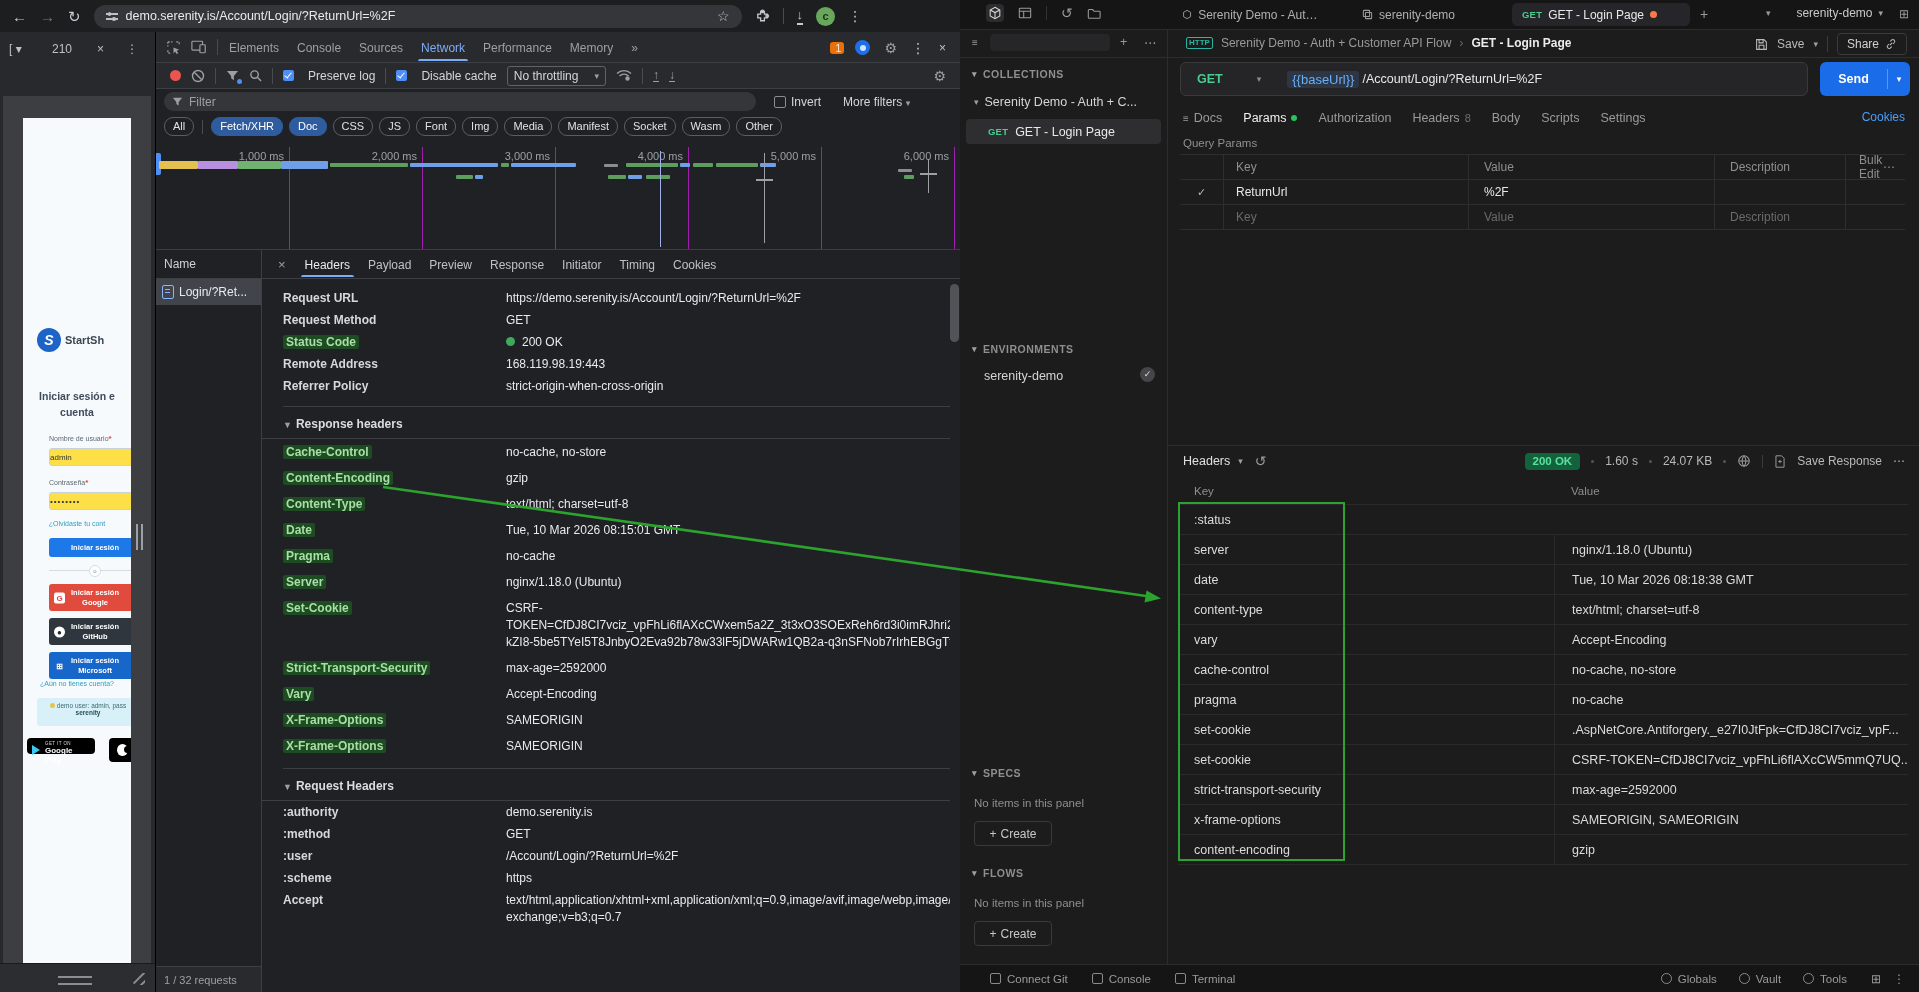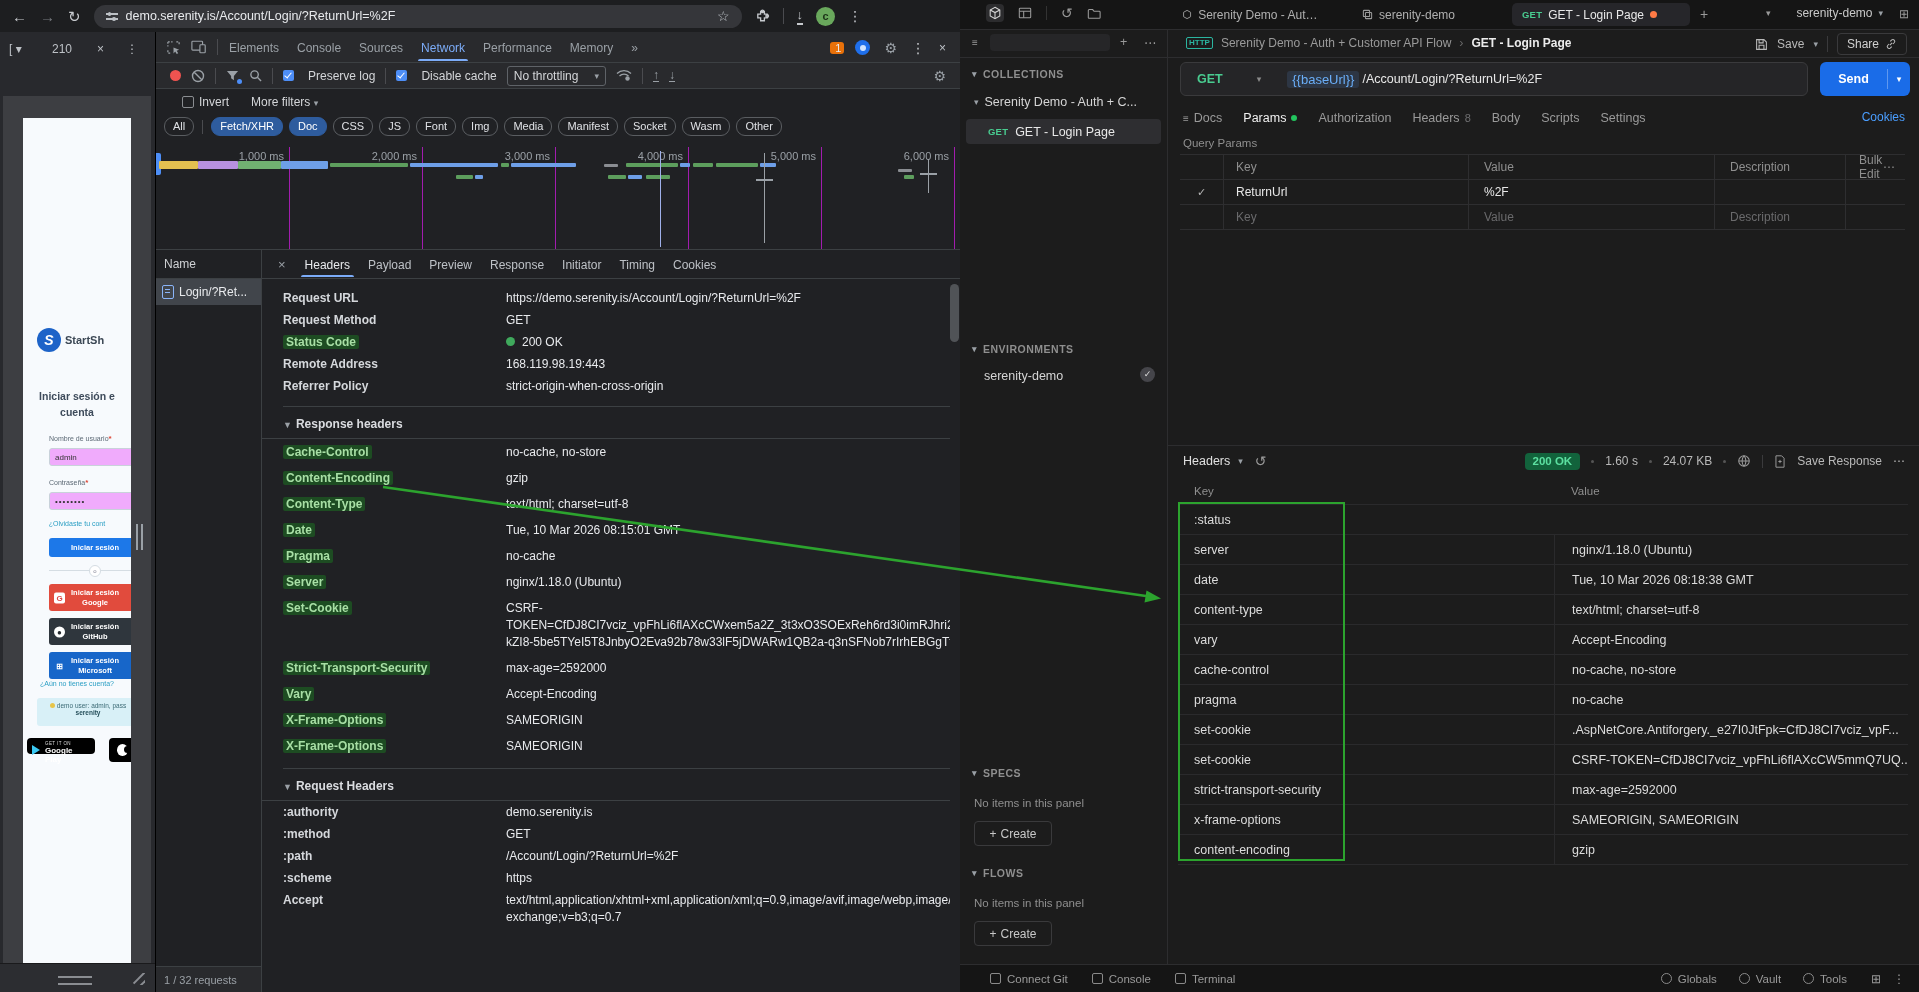--- a/index.html
+++ b/index.html
@@ -36,22 +36,22 @@
   .mini-bar span{position:absolute;top:4px}
   .page-frame{position:absolute;left:3px;top:64px;width:148px;height:867px;background:#3d3e42;}
   .login-page{position:absolute;left:20px;top:22px;width:108px;height:845px;background:#f7fafd;overflow:hidden;
               font-family:"Liberation Sans",sans-serif;}
   .lp-logo{position:absolute;left:14px;top:210px;width:24px;height:24px;border-radius:50%;background:#1d63c8;
            color:#fff;font-size:14px;font-weight:bold;font-style:italic;display:flex;align-items:center;justify-content:center}
   .lp-brand{position:absolute;left:42px;top:216px;font-size:11px;font-weight:bold;color:#3b4754;white-space:nowrap}
   .lp-h{position:absolute;left:0;width:108px;text-align:center;font-size:10.5px;font-weight:bold;color:#3e4b5b}
   .lp-lab{position:absolute;left:26px;font-size:7px;color:#5c6975;white-space:nowrap}
   .lp-lab b{color:#d43;font-size:8px}
-  .lp-in{position:absolute;left:26px;width:90px;height:18px;background:#f0abfc;border:1px solid #c8d2da;border-radius:3px;
-         font-size:8px;color:#333;line-height:18px;padding-left:5px;box-sizing:border-box}
+  .lp-in{position:absolute;left:26px;width:90px;height:18px;background:#fde047;border:1px solid #c8d2da;border-radius:3px;
+         font-size:8px;color:#333;line-height:18px;box-sizing:border-box}
   .lp-link{position:absolute;width:108px;text-align:center;font-size:7px;color:#2b9fc4;white-space:nowrap}
   .lp-btn{position:absolute;left:26px;width:92px;height:19px;border-radius:3px;color:#fff;font-size:7.5px;font-weight:bold;
           display:flex;align-items:center;justify-content:center;text-align:center}
   .lp-btn.multi{height:27px;flex-direction:column;line-height:1.3;justify-content:center}
   .lp-o{position:absolute;left:26px;width:92px;height:10px;border-top:1px solid #d5dde3;}
   .lp-o span{position:absolute;left:50%;top:-6px;transform:translateX(-50%);background:#fff;border:1px solid #d5dde3;border-radius:50%;
              width:10px;height:10px;font-size:6px;color:#889;text-align:center;line-height:10px}
   .lp-bicon{position:absolute;left:5px;top:50%;transform:translateY(-50%);width:11px;height:11px;border-radius:2px;background:#fff;
             color:#d44;font-size:8px;font-weight:bold;text-align:center;line-height:11px}
   .lp-note{position:absolute;left:14px;top:580px;width:102px;height:28px;background:#d8f0f7;border-radius:3px;
@@ -402,20 +402,26 @@
               <circle cx="11.5" cy="9.5" r="2.2" fill="#9aa0a6" stroke="none"></circle>
           </svg>
         </span>
         <span class="vsep"></span>
         <span style="color:#9aa0a6;border-bottom:1.5px solid #9aa0a6;line-height:1;font-size:12px">↑</span>
         <span style="color:#9aa0a6;border-bottom:1.5px solid #9aa0a6;line-height:1;font-size:12px">↓</span>
         <span class="gear dt-gear-right">⚙</span>
       </div>
 
       <div class="dt-row dt-filterrow">
+        <div class="filter-pill">
+          <svg width="11" height="10" viewBox="0 0 14 13" fill="#9aa0a6">
+              <path d="M1 1h12L8.5 6.5V11l-3-2V6.5z"></path>
+            </svg>
+          <span>Filter</span>
+        </div>
         <span class="invert">
             <span class="cb-empty"></span>
             <span>Invert</span>
           </span>
         <span class="morefilters"><span>More filters</span> <span class="caret">▾</span></span>
       </div>
 
       <div class="dt-row dt-chips" id="dtChips">
           <span class="chip">All</span>
           <span class="chipsep"></span>
@@ -578,21 +584,21 @@
       <div class="sec-header"><span class="tri">▼</span>Request Headers</div>
                 <div class="kv">
            <span class="k"><span class="">:authority</span></span>
            <span class="v">demo.serenity.is</span>
          </div>
                 <div class="kv">
            <span class="k"><span class="">:method</span></span>
            <span class="v">GET</span>
          </div>
                 <div class="kv">
-           <span class="k"><span class="">:path</span></span>
+           <span class="k"><span class="">:user</span></span>
            <span class="v">/Account/Login/?ReturnUrl=%2F</span>
          </div>
                 <div class="kv">
            <span class="k"><span class="">:scheme</span></span>
            <span class="v">https</span>
          </div>
                 <div class="kv">
            <span class="k"><span class="">Accept</span></span>
            <span class="v wrap">text/html,application/xhtml+xml,application/xml;q=0.9,image/avif,image/webp,image/apng,*/*;q=0.8,application/signed-exchange;v=b3;q=0.7</span>
          </div>

